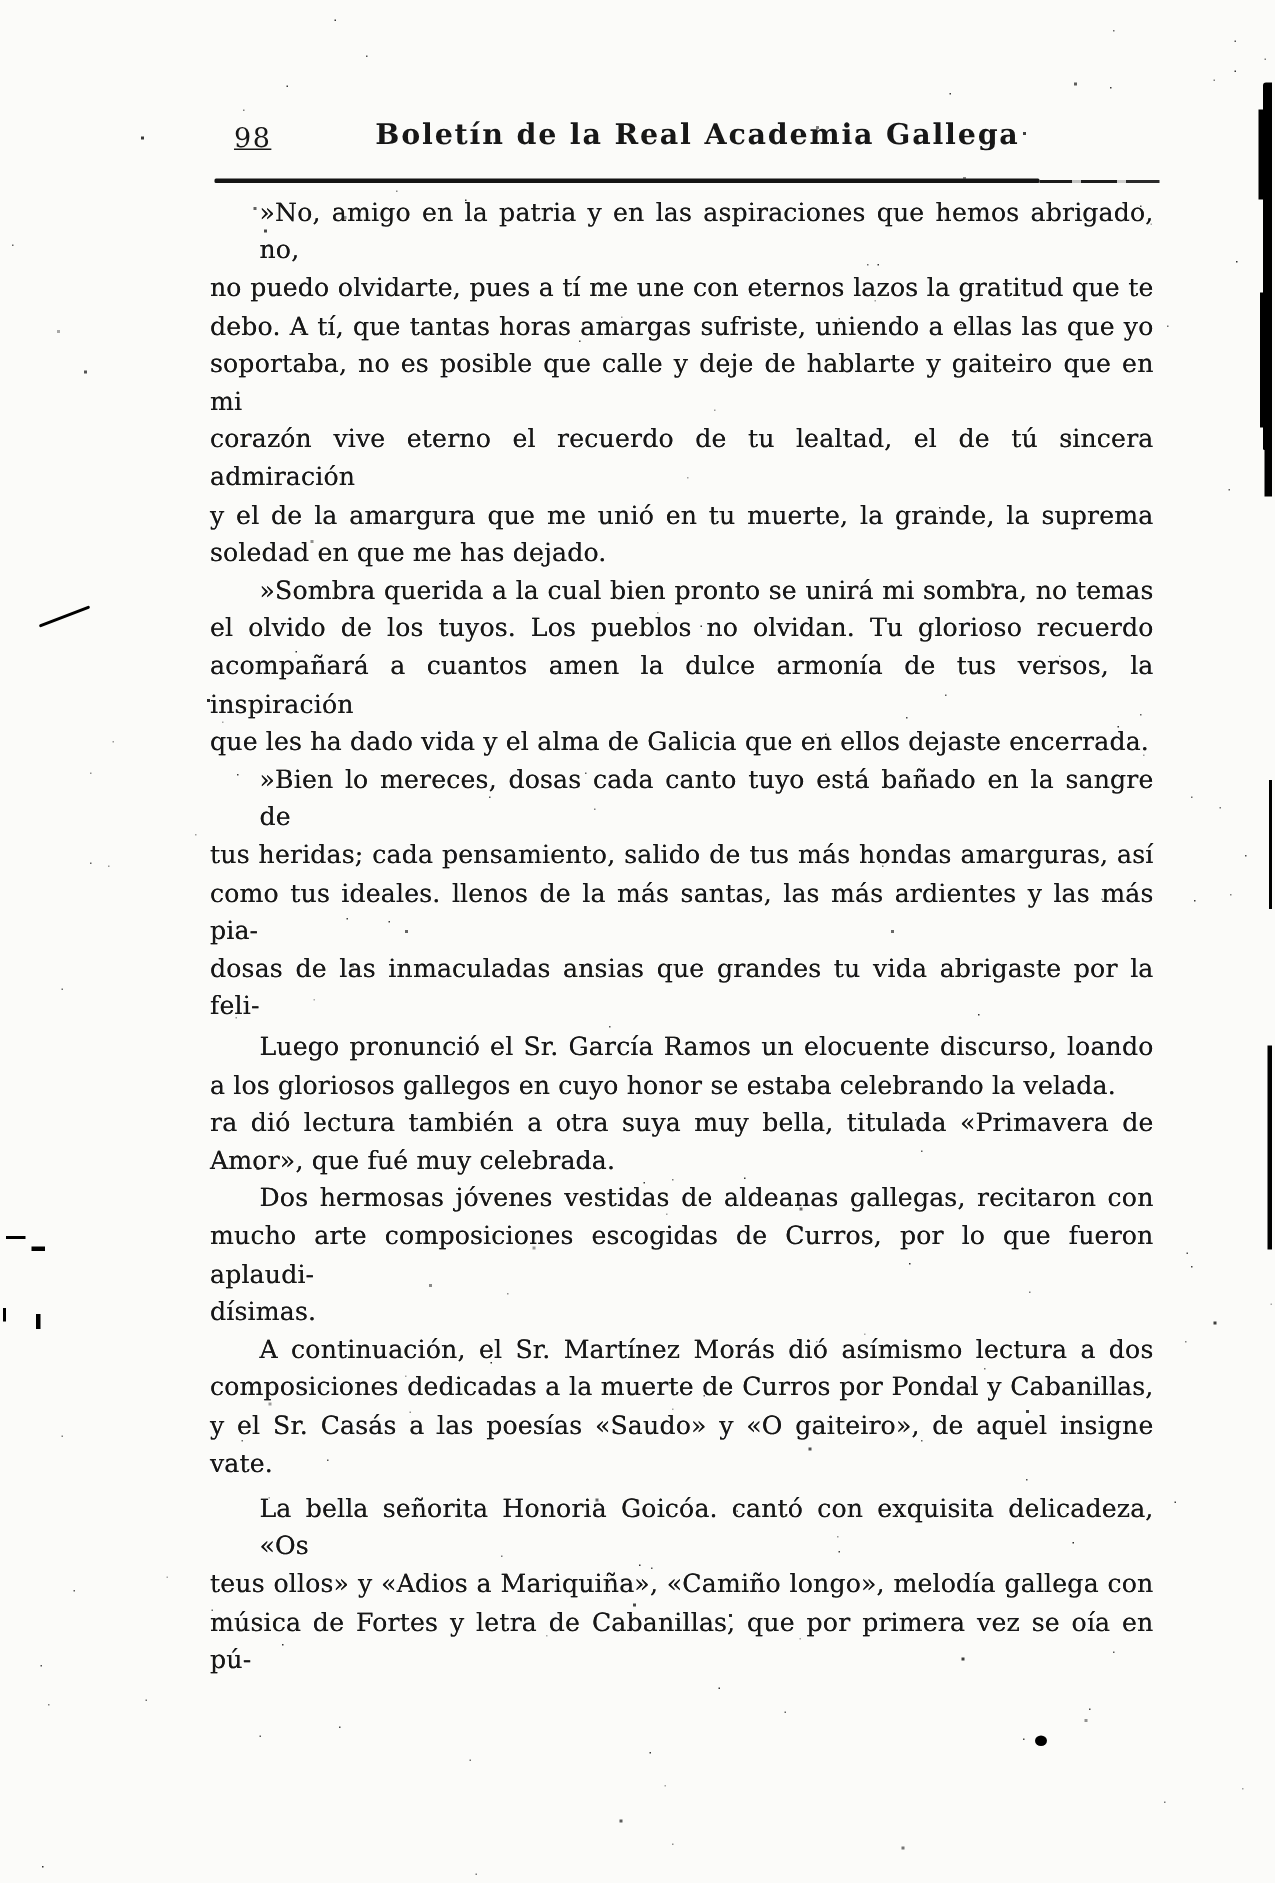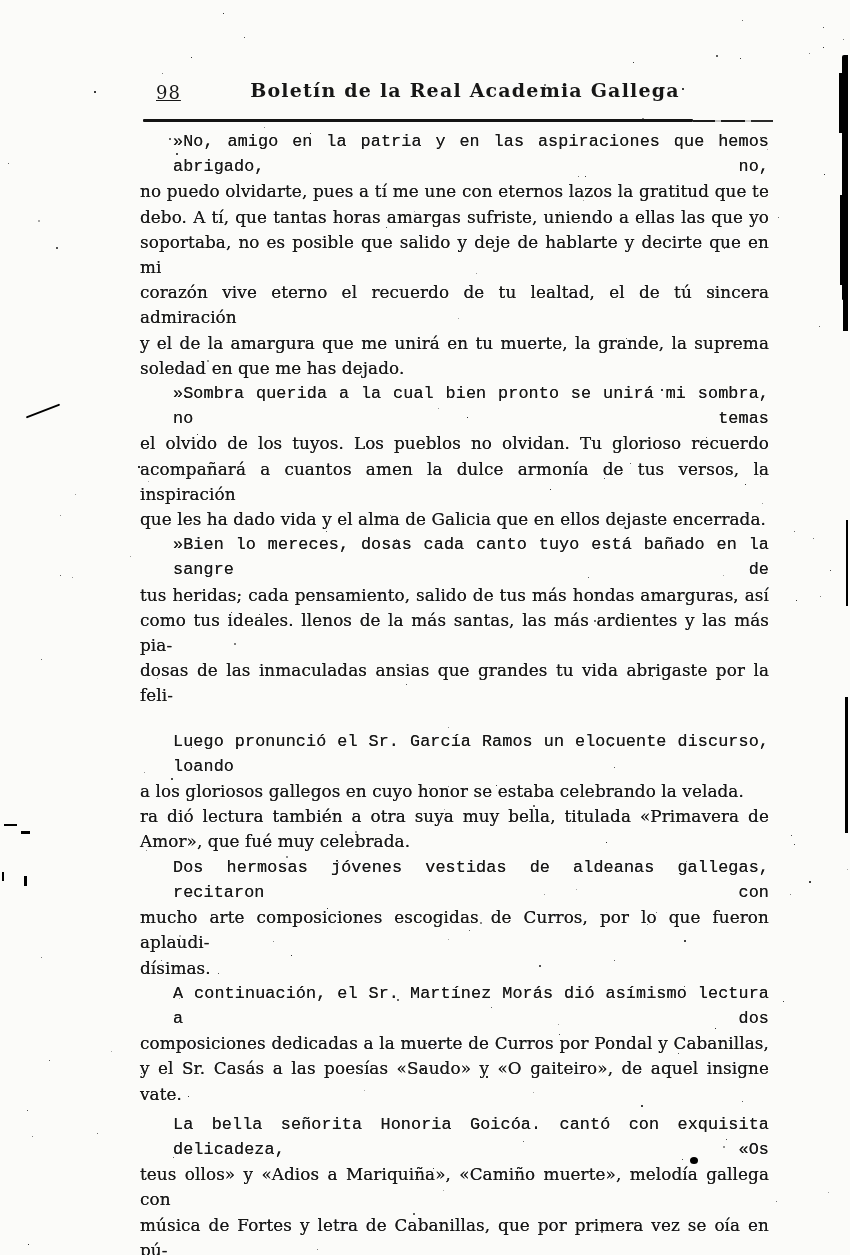--- a/index.html
+++ b/index.html
@@ -32,21 +32,21 @@
   
   #text-container{
     position:absolute;left:140px;top:129px;width:629px;
     font-size:16.8px;line-height:25.2px;
     letter-spacing:0.1px;
     text-shadow:0 0 0.35px rgba(20,20,20,.8);
   }
   .para{margin:0;}
   .line{text-align:justify;text-align-last:justify;white-space:normal;}
   .line.last{text-align-last:left;}
-  .line.indent{padding-left:33px;font-family:Liberation Mono, monospace;}
+  .line.indent{padding-left:33px;}
   
   .artifact{position:absolute;background:#000;}
   #right-bar-a{left:842px;top:55px;width:6px;height:245px;border-radius:2px 0 0 1px;}
   #right-bar-a::before{content:"";position:absolute;left:-3px;top:18px;width:3px;height:60px;background:#000;}
   #right-bar-a::after{content:"";position:absolute;left:-2px;top:140px;width:2px;height:90px;background:#000;}
   #right-bar-a2{left:843px;top:293px;width:5px;height:38px;}
   #right-bar-b{left:846px;top:520px;width:2px;height:86px;}
   #right-bar-c{left:845px;top:697px;width:3px;height:136px;}
   #scratch-line{left:25px;top:410px;width:36px;height:2px;transform:rotate(-21deg);border-radius:1px;}
   #margin-dash-1{left:4px;top:824px;width:13px;height:2px;}
@@ -65,58 +65,58 @@
   <div id="page-number">98</div>
   <div id="header-title">Boletín de la Real Academia Gallega</div>
   <div class="header-rule-main"></div>
   <div class="header-rule-tail"></div>
 
   <div id="text-container">
       <div class="para">
         <div class="line indent">»No, amigo en la patria y en las aspiraciones que hemos abrigado, no,</div>
         <div class="line">no puedo olvidarte, pues a tí me une con eternos lazos la gratitud que te</div>
         <div class="line">debo. A tí, que tantas horas amargas sufriste, uniendo a ellas las que yo</div>
-        <div class="line">soportaba, no es posible que salido y deje de hablarte y decirte que en mi</div>
+        <div class="line">soportaba, no es posible que calle y deje de hablarte y gaiteiro que en mi</div>
         <div class="line">corazón vive eterno el recuerdo de tu lealtad, el de tú sincera admiración</div>
-        <div class="line">y el de la amargura que me unirá en tu muerte, la grande, la suprema</div>
+        <div class="line">y el de la amargura que me unió en tu muerte, la grande, la suprema</div>
         <div class="line last">soledad en que me has dejado.</div>
       </div>
       <div class="para">
         <div class="line indent">»Sombra querida a la cual bien pronto se unirá mi sombra, no temas</div>
         <div class="line">el olvido de los tuyos. Los pueblos no olvidan. Tu glorioso recuerdo</div>
         <div class="line">acompañará a cuantos amen la dulce armonía de tus versos, la inspiración</div>
         <div class="line last">que les ha dado vida y el alma de Galicia que en ellos dejaste encerrada.</div>
       </div>
       <div class="para">
         <div class="line indent">»Bien lo mereces, dosas cada canto tuyo está bañado en la sangre de</div>
         <div class="line">tus heridas; cada pensamiento, salido de tus más hondas amarguras, así</div>
         <div class="line">como tus ideales. llenos de la más santas, las más ardientes y las más pia-</div>
         <div class="line">dosas de las inmaculadas ansias que grandes tu vida abrigaste por la feli-</div>
       </div>
-      <div class="para" style="margin-top: 20px;">
+      <div class="para" style="margin-top: 2px;">
         <div class="line indent">Luego pronunció el Sr. García Ramos un elocuente discurso, loando</div>
         <div class="line last">a los gloriosos gallegos en cuyo honor se estaba celebrando la velada.</div>
       </div>
       <div class="para">
         <div class="line">ra dió lectura también a otra suya muy bella, titulada «Primavera de</div>
         <div class="line last">Amor», que fué muy celebrada.</div>
       </div>
       <div class="para">
         <div class="line indent">Dos hermosas jóvenes vestidas de aldeanas gallegas, recitaron con</div>
         <div class="line">mucho arte composiciones escogidas de Curros, por lo que fueron aplaudi-</div>
         <div class="line last">dísimas.</div>
       </div>
       <div class="para">
         <div class="line indent">A continuación, el Sr. Martínez Morás dió asímismo lectura a dos</div>
         <div class="line">composiciones dedicadas a la muerte de Curros por Pondal y Cabanillas,</div>
         <div class="line last">y el Sr. Casás a las poesías «Saudo» y «O gaiteiro», de aquel insigne vate.</div>
       </div>
       <div class="para" style="margin-top: 5px;">
         <div class="line indent">La bella señorita Honoria Goicóa. cantó con exquisita delicadeza, «Os</div>
-        <div class="line">teus ollos» y «Adios a Mariquiña», «Camiño muerte», melodía gallega con</div>
+        <div class="line">teus ollos» y «Adios a Mariquiña», «Camiño longo», melodía gallega con</div>
         <div class="line">música de Fortes y letra de Cabanillas, que por primera vez se oía en pú-</div>
       </div>
     </div>
 
   <div class="artifact" id="right-bar-a"></div>
   <div class="artifact" id="right-bar-a2"></div>
   <div class="artifact" id="right-bar-b"></div>
   <div class="artifact" id="right-bar-c"></div>
   <div class="artifact" id="scratch-line"></div>
   <div class="artifact" id="margin-dash-1"></div>

